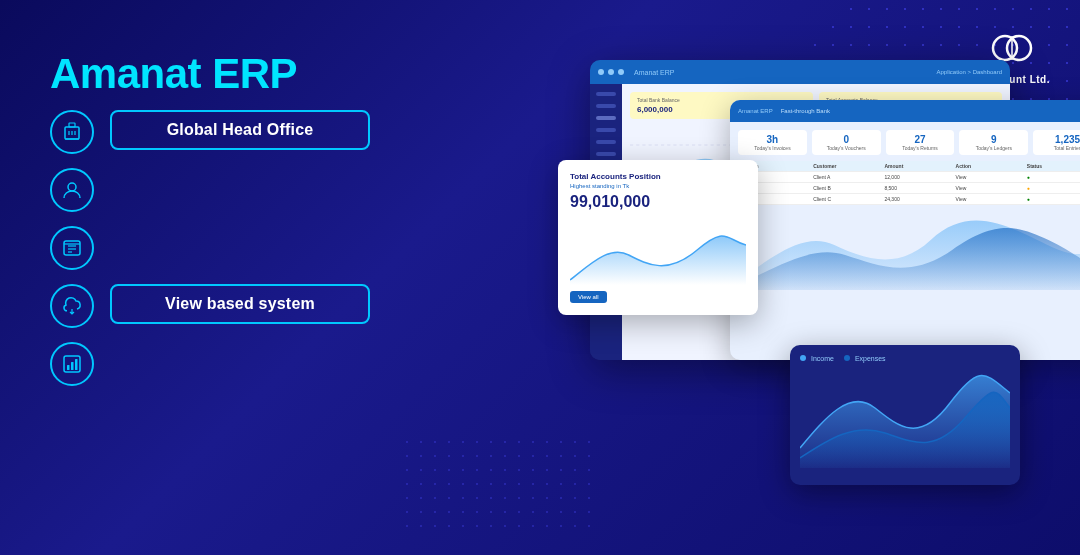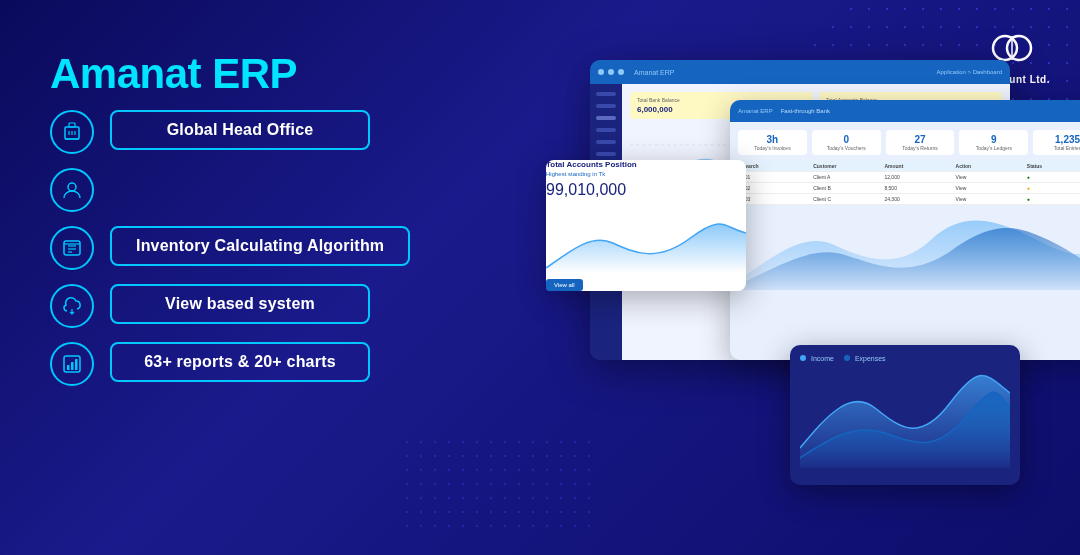--- a/index.html
+++ b/index.html
@@ -220,44 +220,45 @@
     .dash-stat-value {
       font-size: 8px;
       color: #1a237e;
       font-weight: bold;
     }
 
     
     .account-card {
       position: absolute;
       top: 120px;
-      left: 16px;
+      left: 28px;
       width: 200px;
       background: white;
       border-radius: 8px;
+      padding: 12px;
       box-shadow: 0 8px 30px rgba(0,0,0,0.3);
       z-index: 20;
     }
 
     .acc-title {
       font-size: 8px;
       font-weight: 700;
       color: #1a237e;
       margin-bottom: 2px;
     }
 
     .acc-subtitle {
       font-size: 6px;
       color: #1565c0;
       margin-bottom: 4px;
     }
 
     .acc-value {
       font-size: 16px;
-      font-weight: 400;
+      font-weight: 700;
       color: #1a237e;
       margin-bottom: 24px;
     }
 
     .acc-chart-area {
       width: 100%;
       height: 50px;
       position: relative;
     }
 
@@ -436,21 +437,20 @@
       <div class="feature-item">
         <div class="feature-icon">
           <svg width="20" height="20" viewBox="0 0 20 20" fill="none">
             <rect x="2" y="3" width="16" height="14" rx="2" stroke="#00c8ff" stroke-width="1.5" fill="none"></rect>
             <line x1="6" y1="8" x2="14" y2="8" stroke="#00c8ff" stroke-width="1.2"></line>
             <line x1="6" y1="11" x2="14" y2="11" stroke="#00c8ff" stroke-width="1.2"></line>
             <line x1="6" y1="14" x2="10" y2="14" stroke="#00c8ff" stroke-width="1.2"></line>
             <line x1="2" y1="6" x2="18" y2="6" stroke="#00c8ff" stroke-width="1.2"></line>
           </svg>
         </div>
-        <div class="feature-label-box">Inventory Calculating Algorithm</div>
       </div>
 
       <div class="feature-item">
         <div class="feature-icon">
           <svg width="20" height="20" viewBox="0 0 20 20" fill="none">
             <path d="M15 13a4 4 0 0 0-1-7.9A5 5 0 0 0 4 9a3 3 0 0 0 1 5.83" stroke="#00c8ff" stroke-width="1.5" fill="none"></path>
             <path d="M10 13v5M8 16l2 2 2-2" stroke="#00c8ff" stroke-width="1.2"></path>
           </svg>
         </div>
         <div class="feature-label-box">View based system</div>
@@ -458,21 +458,20 @@
 
       <div class="feature-item">
         <div class="feature-icon">
           <svg width="20" height="20" viewBox="0 0 20 20" fill="none">
             <rect x="2" y="2" width="16" height="16" rx="2" stroke="#00c8ff" stroke-width="1.5" fill="none"></rect>
             <rect x="5" y="11" width="2.5" height="5" fill="#00c8ff" rx="0.5"></rect>
             <rect x="9" y="8" width="2.5" height="8" fill="#00c8ff" rx="0.5"></rect>
             <rect x="13" y="5" width="2.5" height="11" fill="#00c8ff" rx="0.5"></rect>
           </svg>
         </div>
-        <div class="feature-label-box">63+ reports &amp; 20+ charts</div>
       </div>
 
     </div>
   </div>
 
   <div class="right-panel">
 
     <div class="dashboard-secondary">
       <div class="dash-secondary-top">
         <span style="font-size:6px; color:#90caf9;">Amanat ERP</span>

